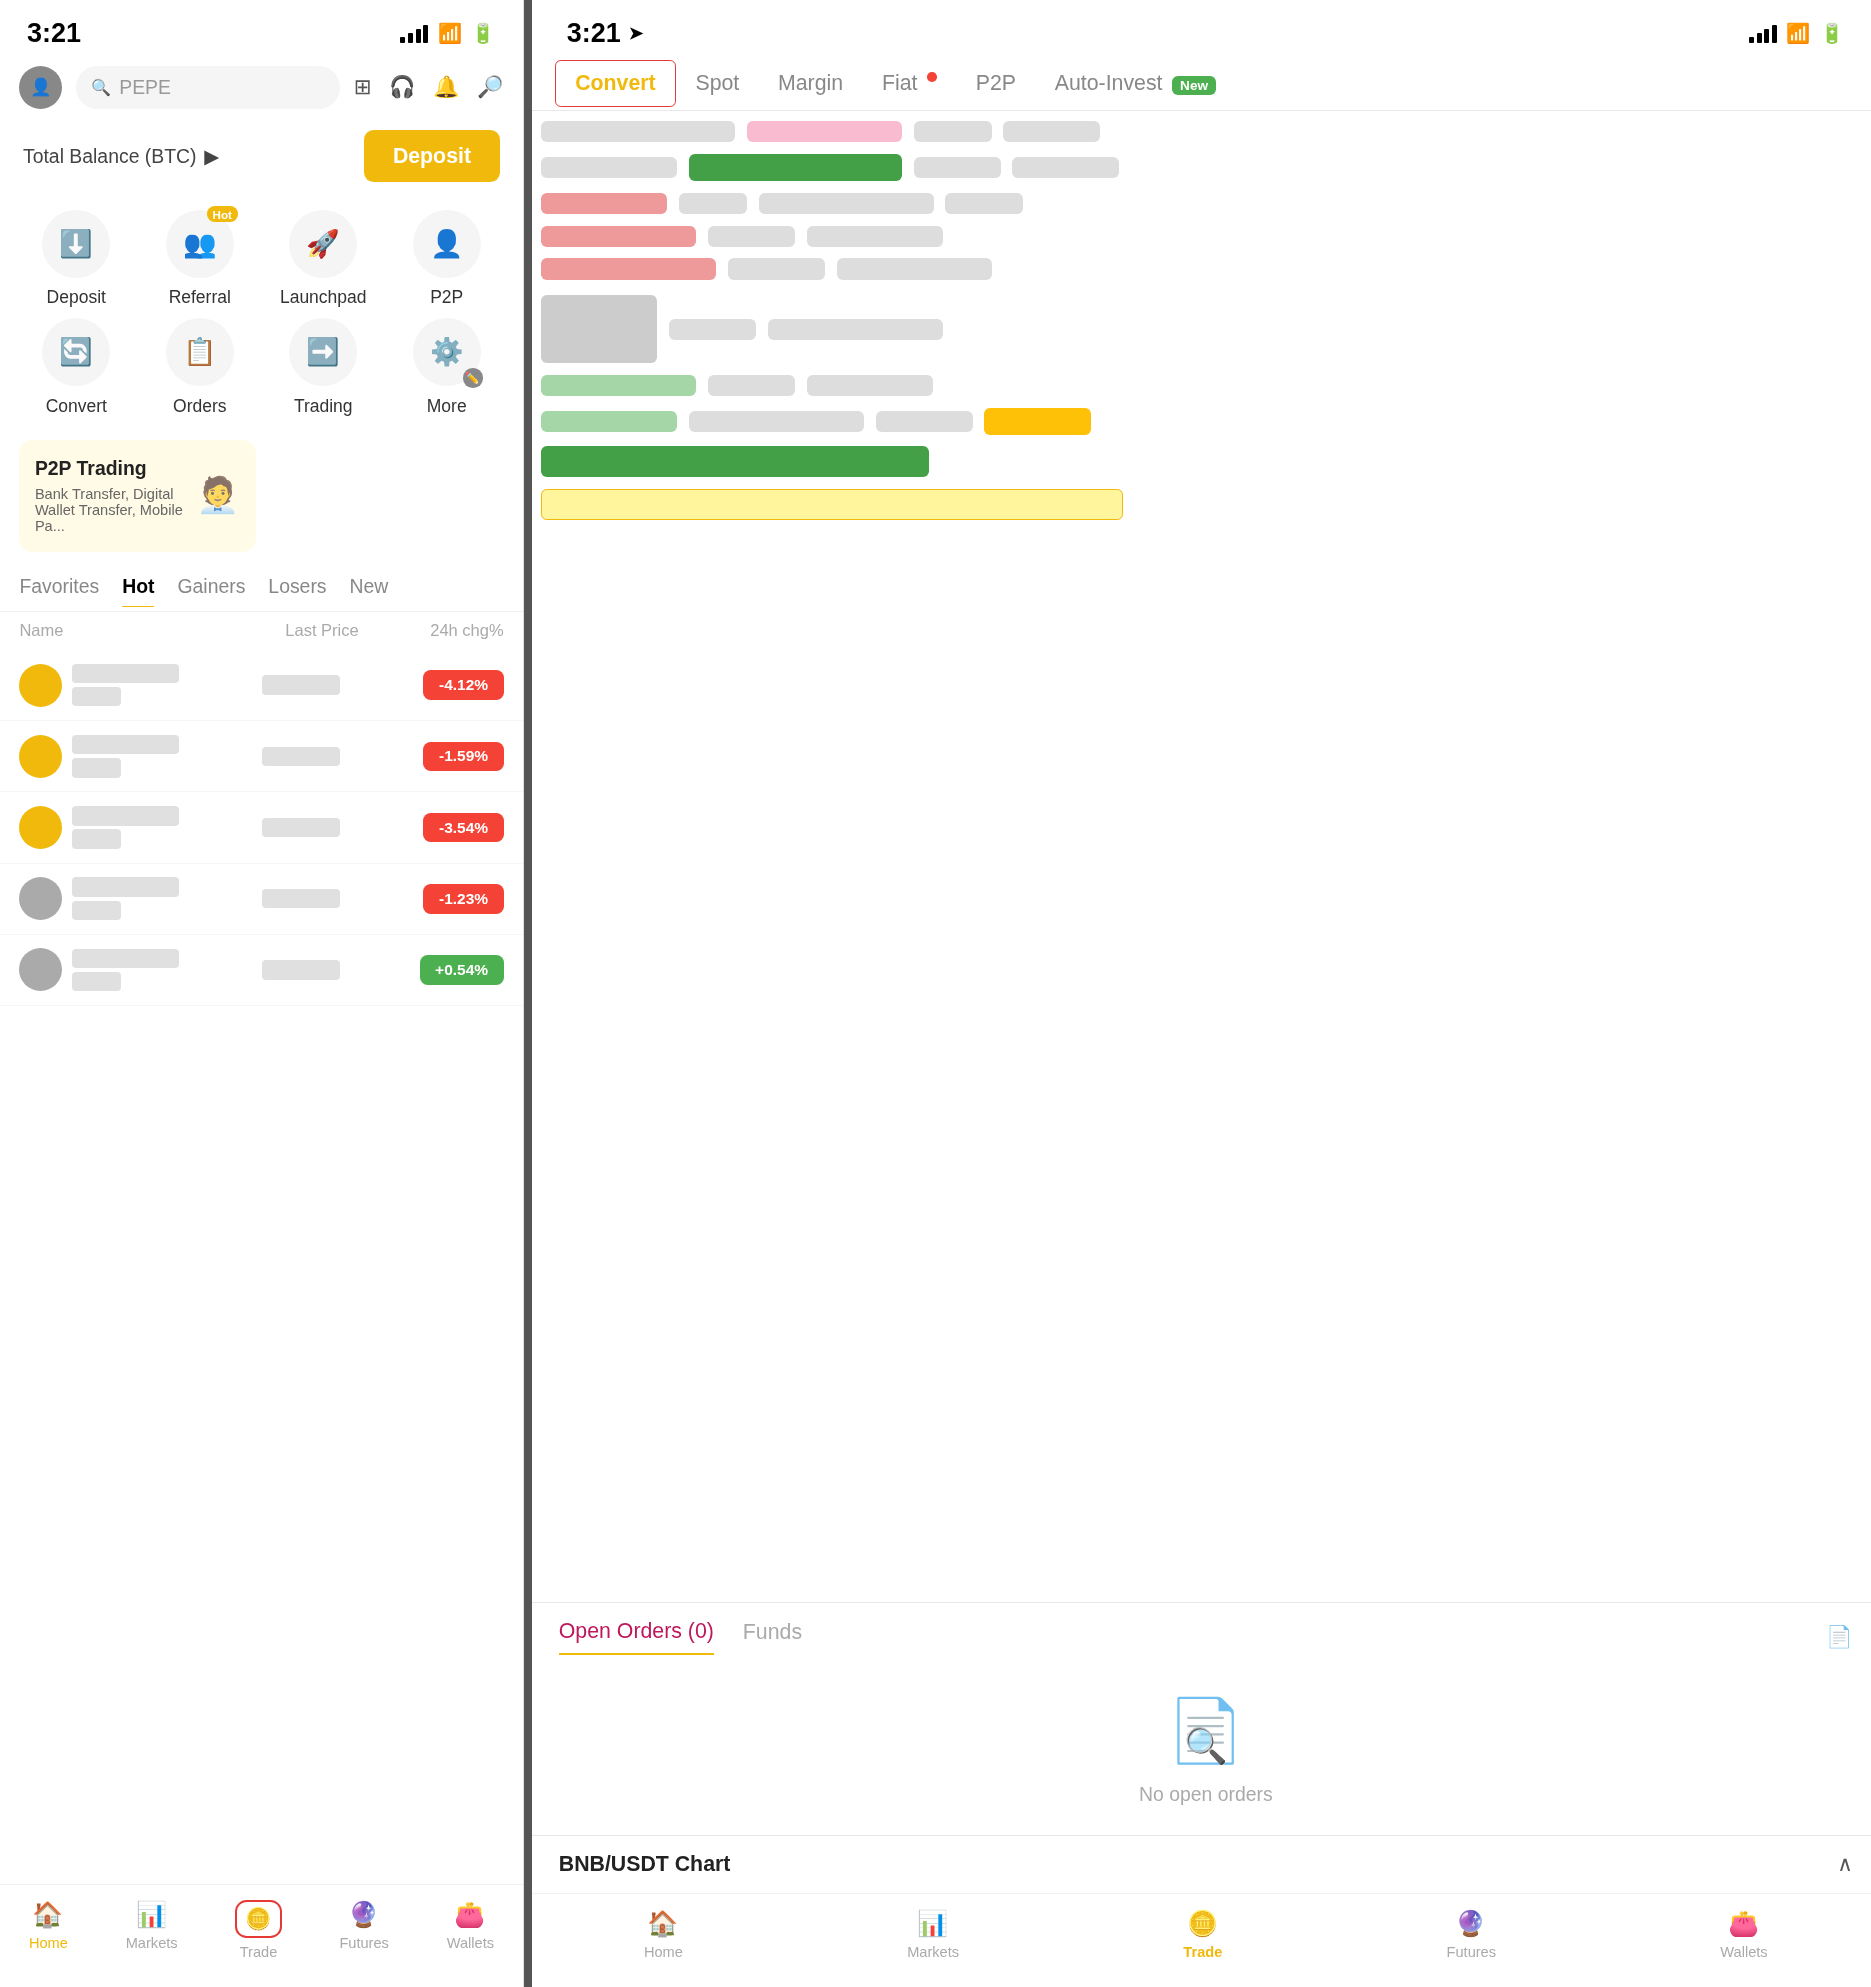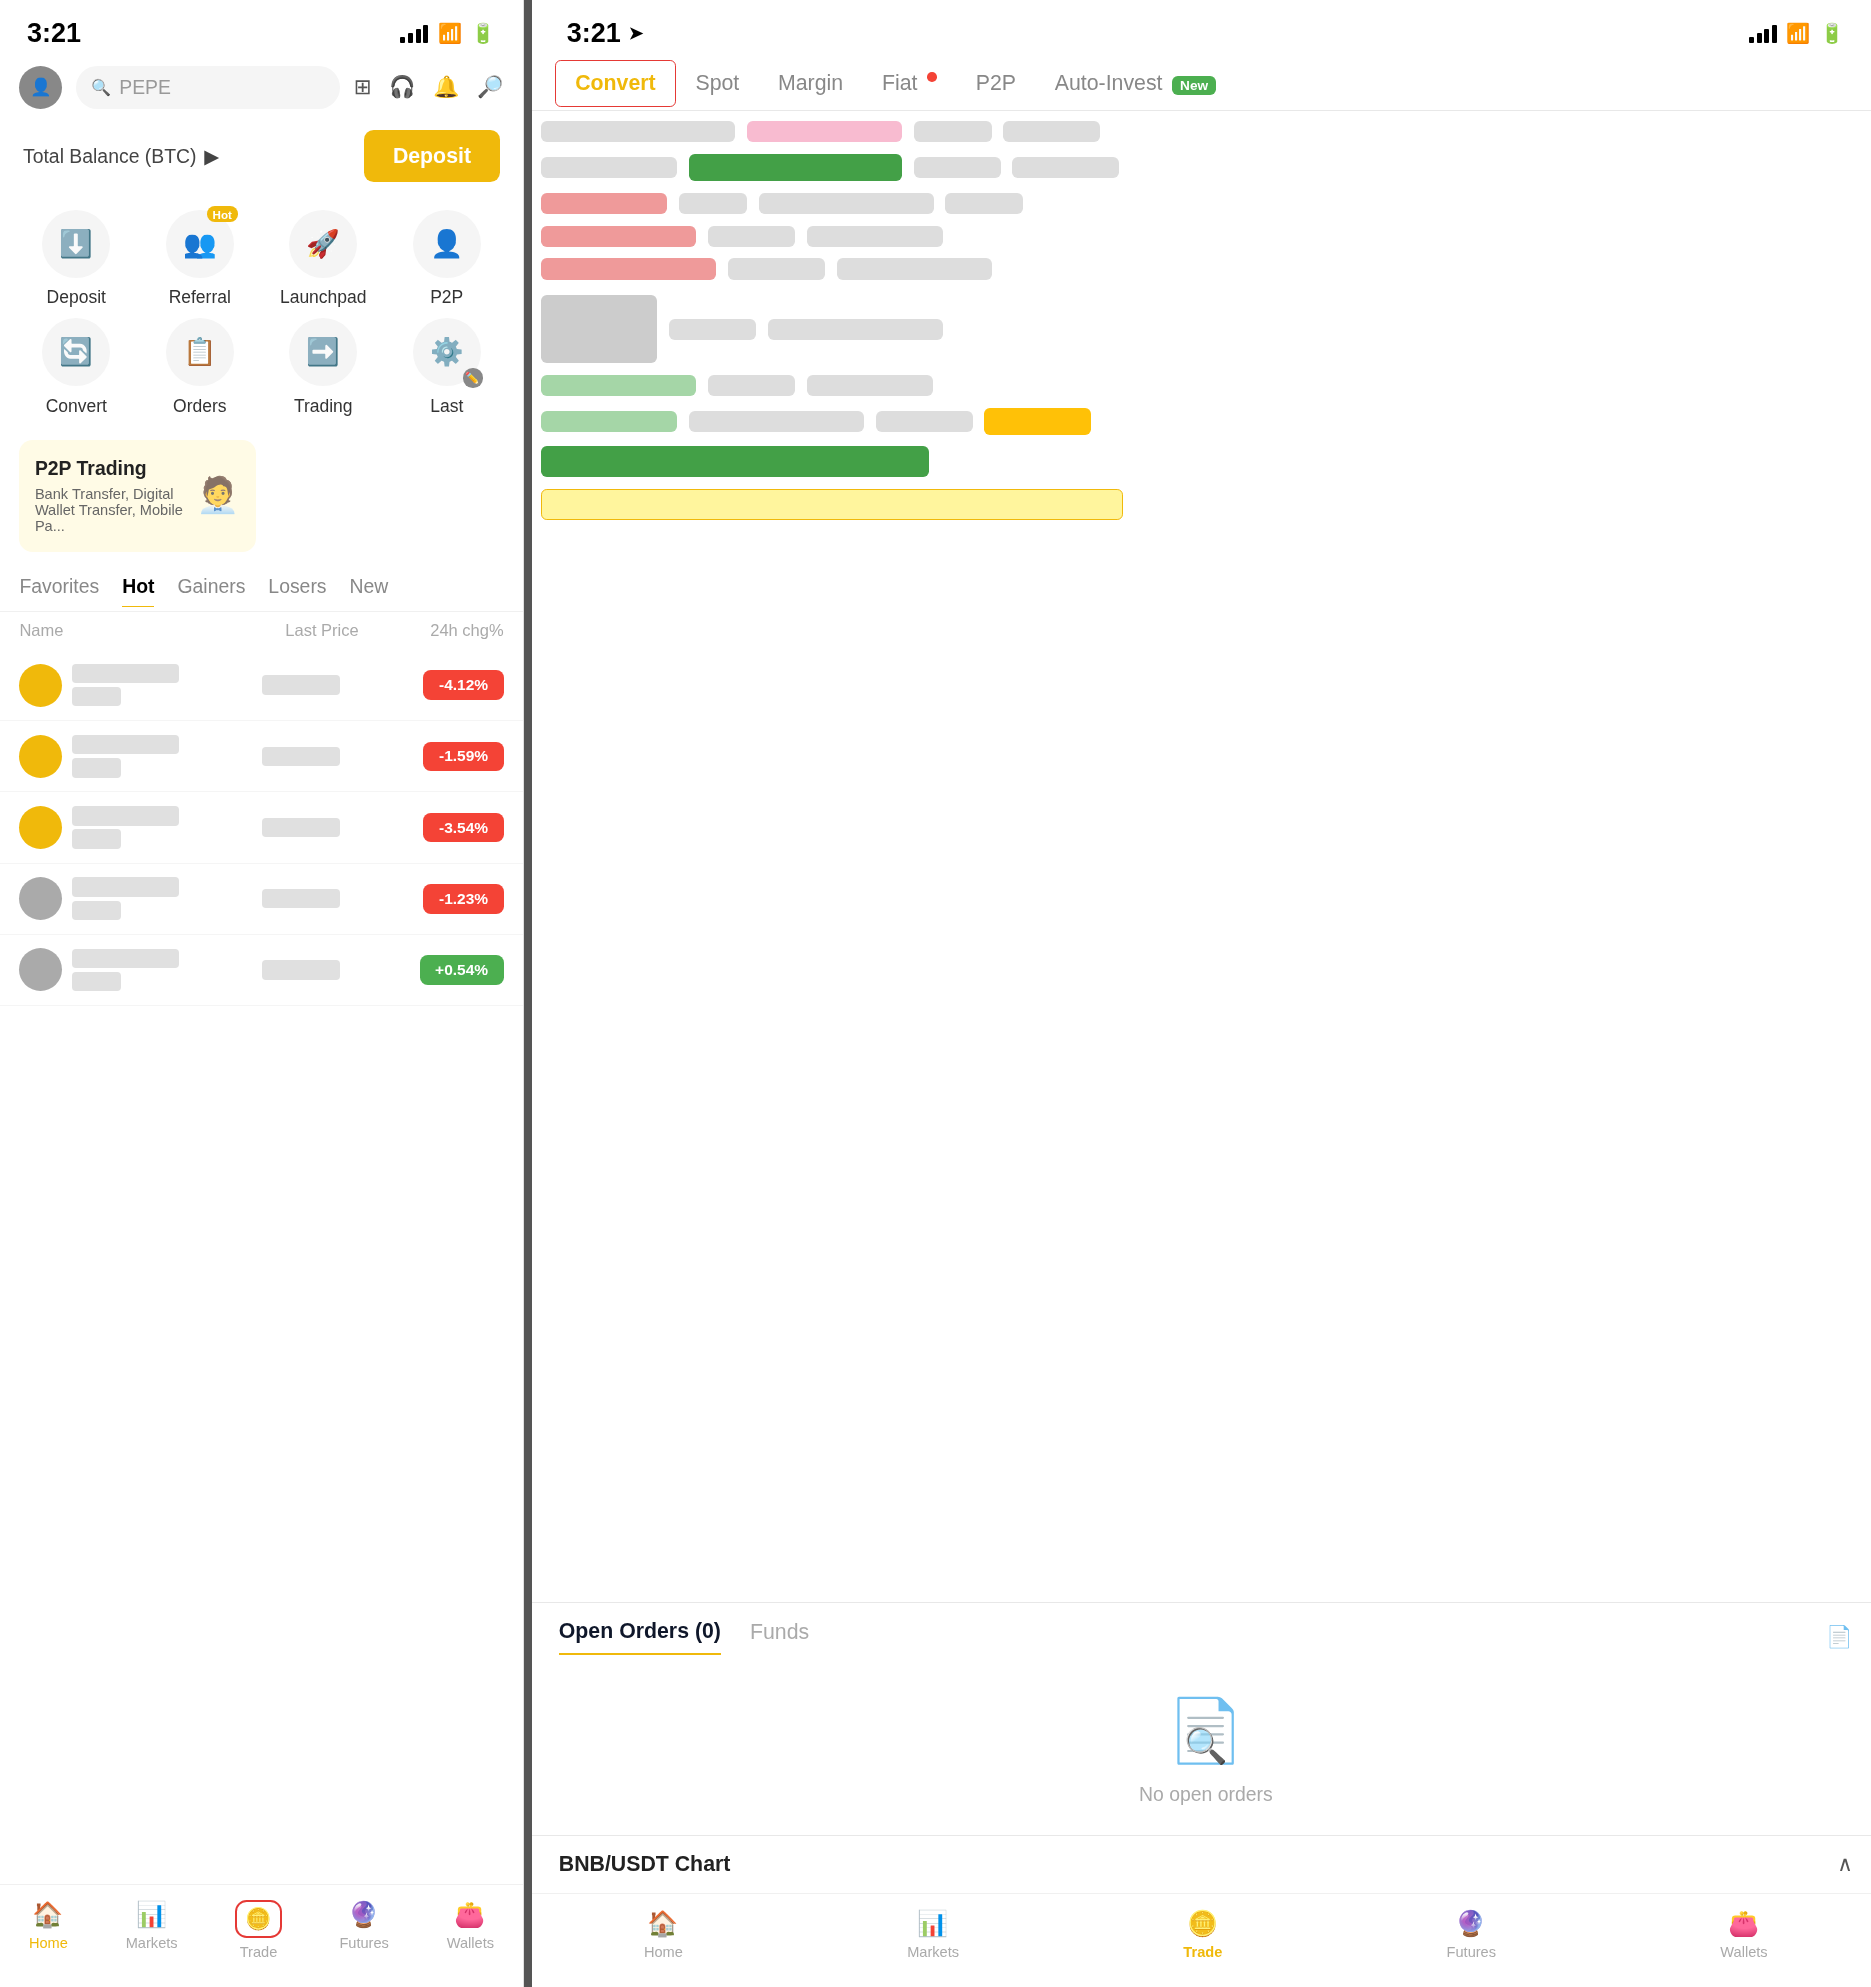--- a/index.html
+++ b/index.html
@@ -432,22 +432,22 @@
       align-items: center;
       margin-bottom: 0;
     }
     .open-orders-tab {
       font-size: 21.3px;
       color: #aaa;
       cursor: pointer;
       padding-bottom: 9.7px;
     }
     .open-orders-tab.active {
-      color: #0f172a;
-      font-weight: 700;
+      color: #be185d;
+      font-weight: 400;
       border-bottom: 2.4px solid #F0B90B;
     }
     .orders-list-icon {
       margin-left: auto;
       font-size: 21.3px;
       color: #888;
     }
     .empty-orders {
       display: flex;
       flex-direction: column;
@@ -578,21 +578,21 @@
     </div>
     <div class="action-item">
       <div class="action-icon-circle">➡️</div>
       <span class="action-label">Trading</span>
     </div>
     <div class="action-item">
       <div class="action-icon-circle" style="color:#F0B90B;">
         ⚙️
         <span class="more-edit">✏️</span>
       </div>
-      <span class="action-label">Last</span>
+      <span class="action-label">More</span>
     </div>
   </div>
 
   <div class="promo-banners">
     <div class="promo-card">
       <div class="promo-text">
         <h3>P2P Trading</h3>
         <p>Bank Transfer, Digital Wallet Transfer, Mobile Pa...</p>
       </div>
       <span class="promo-icon">🧑‍💼</span>

